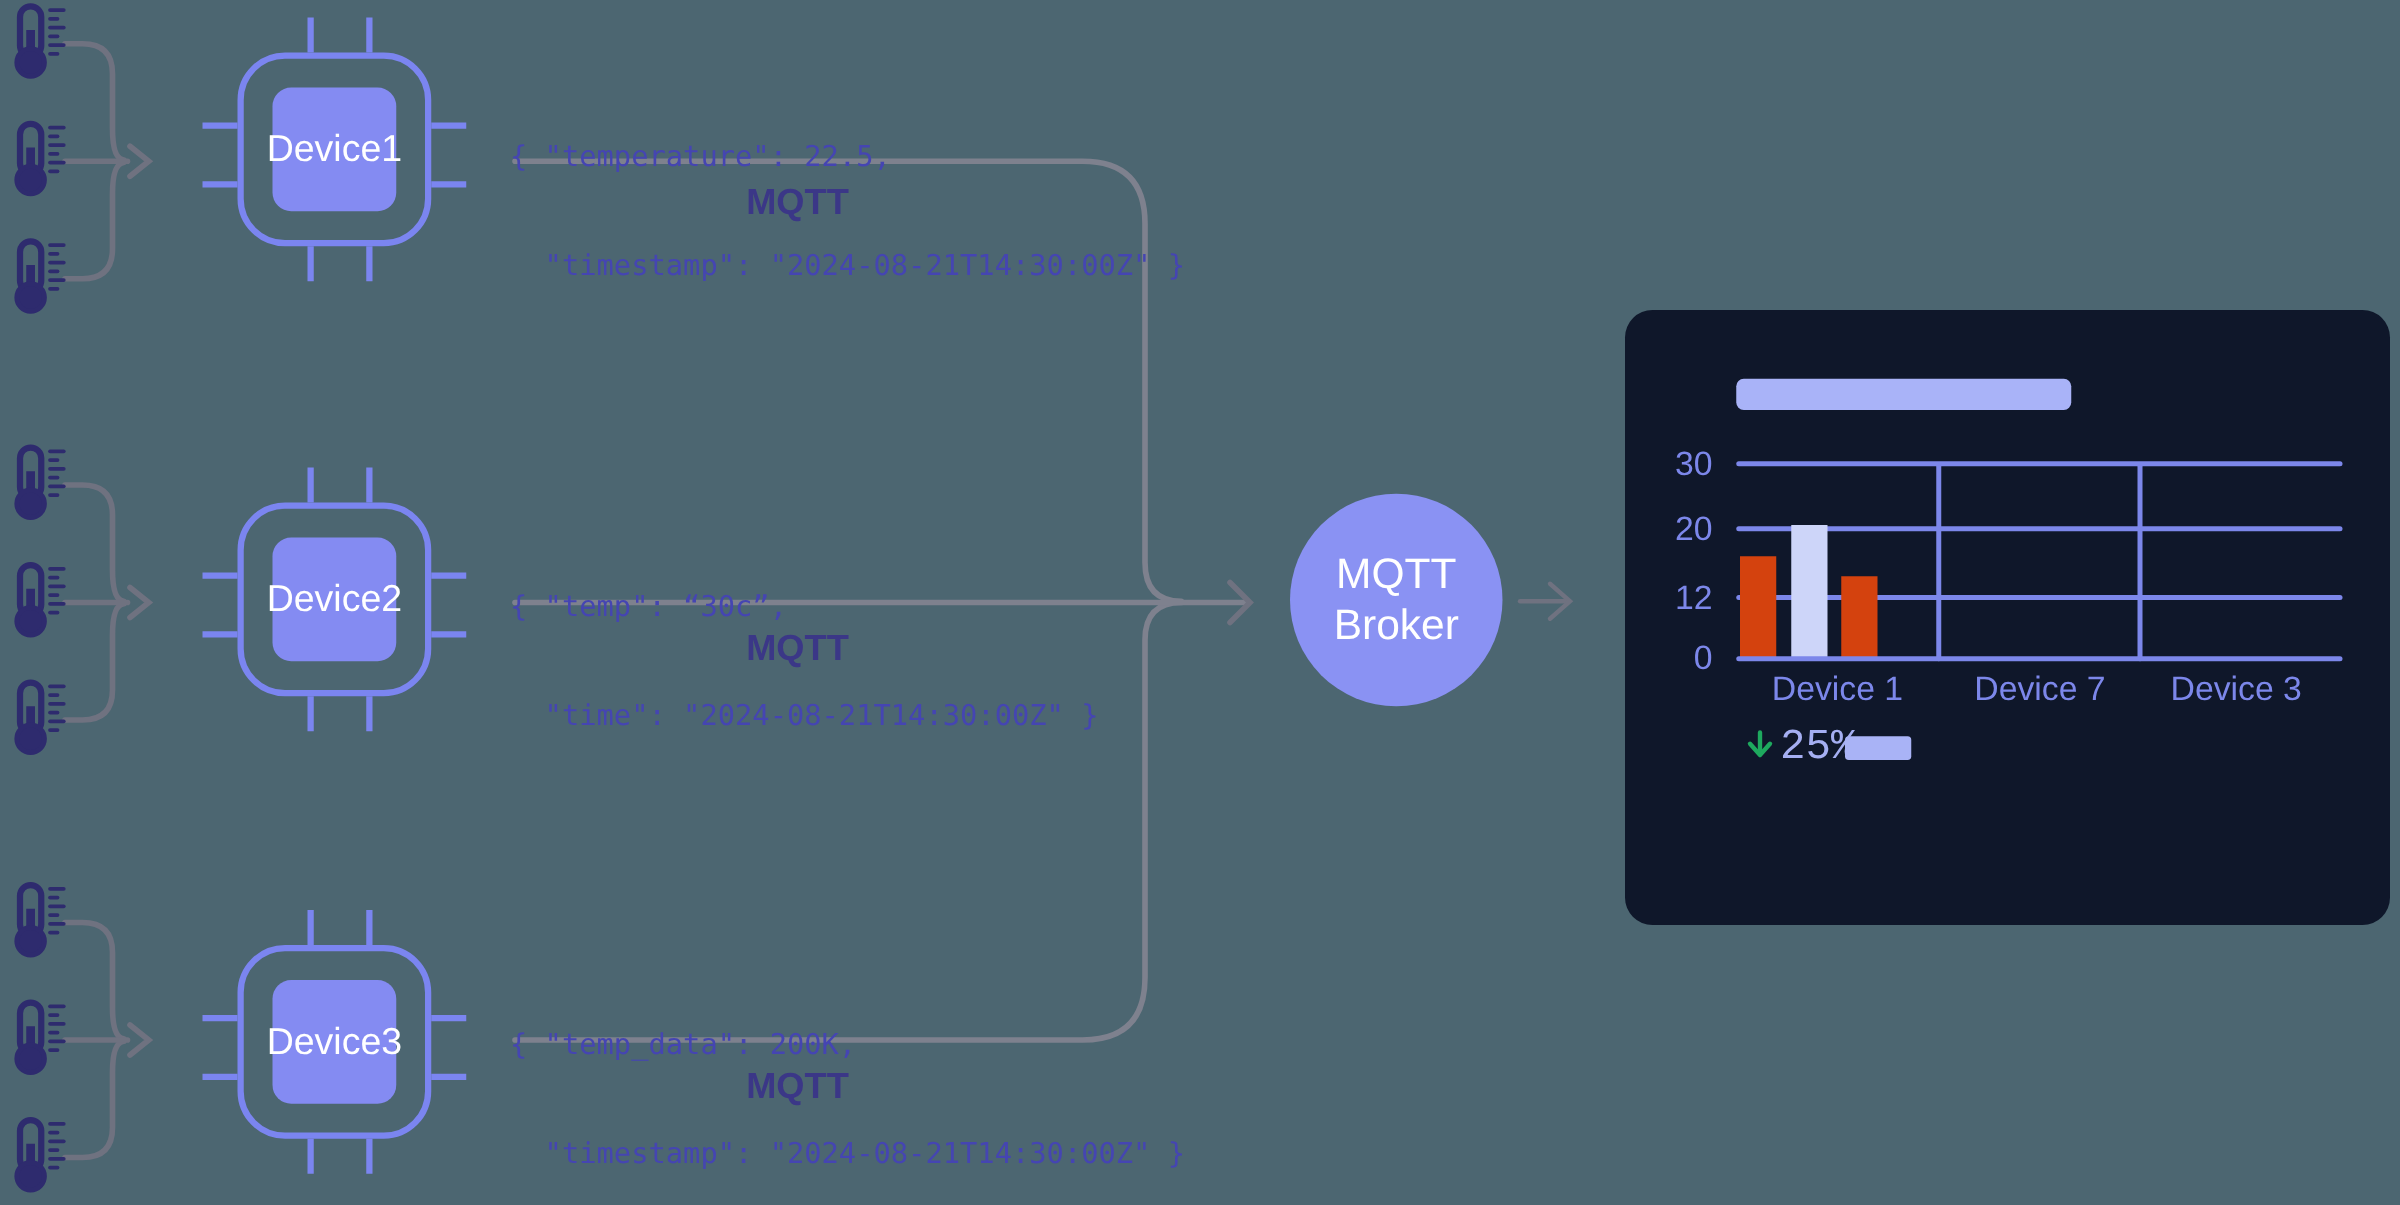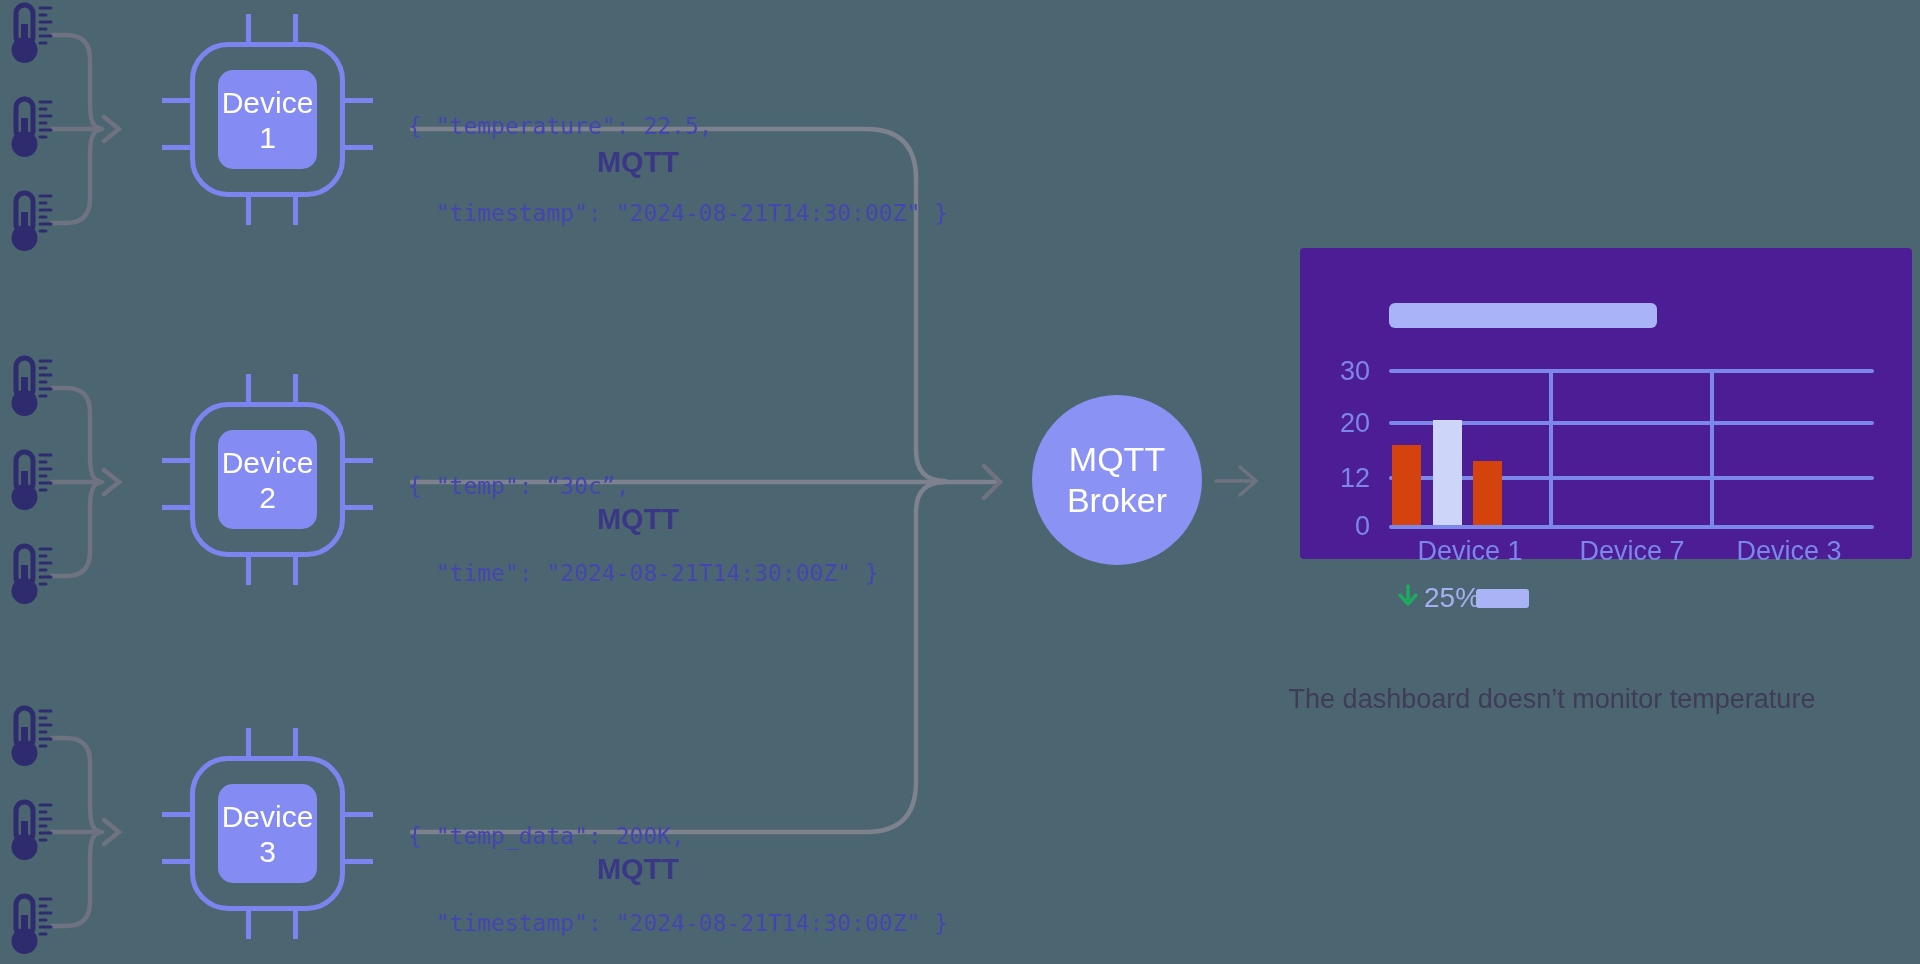--- a/index.html
+++ b/index.html
@@ -4,48 +4,48 @@
 <style>
   html,body{margin:0;padding:0;background:#4c6671;}
   .stage{position:relative;width:1920px;height:964px;background:#4c6671;overflow:hidden;
          font-family:"Liberation Sans",sans-serif;}
   .abs{position:absolute;}
   svg{display:block;}
 
   
   .chip{position:absolute;width:155px;height:155px;border:5px solid #7b85f0;border-radius:38px;box-sizing:border-box;}
   .chip-inner{position:absolute;left:23px;top:23px;width:99px;height:99px;border-radius:15px;background:#848bf2;
-              display:flex;flex-direction:column;align-items:center;justify-content:center;}
+              display:flex;flex-direction:row;align-items:center;justify-content:center;}
   .chip-inner span{display:block;color:#fff;font-size:30px;line-height:35px;text-align:center;}
   .pin{position:absolute;background:#7b85f0;}
   .pin.v{width:5px;height:28px;} .pin.h{width:28px;height:5px;}
 
   
   .json-text{position:absolute;left:408px;color:#4545b2;font-family:"DejaVu Sans Mono",monospace;
              font-size:23px;line-height:29px;white-space:pre;}
   .mqtt-label{position:absolute;left:538px;width:200px;text-align:center;color:#3b3787;
               font-size:29px;font-weight:bold;}
 
   
   .broker{position:absolute;left:1032px;top:395px;width:170px;height:170px;border-radius:50%;background:#8a92f3;
           display:flex;flex-direction:column;align-items:center;justify-content:center;}
   .broker span{display:block;color:#fff;font-size:34px;line-height:41px;text-align:center;}
 
   
-  .card{position:absolute;left:1300px;top:248px;width:612px;height:311px;border-radius:4px;background:#4c1d95;}
+  .card{position:absolute;left:1300px;top:248px;width:612px;height:492px;border-radius:22px;background:#0f172a;}
   .titlebar{position:absolute;left:89px;top:55px;width:268px;height:25px;border-radius:6px;background:#a9b3f8;}
   .grid-h{position:absolute;left:89px;width:485px;height:4px;background:#7c87ea;border-radius:2px;}
   .grid-v{position:absolute;width:4px;background:#7c87ea;top:123px;height:158px;border-radius:2px;}
   .ytick{position:absolute;left:24px;width:46px;height:32px;line-height:32px;text-align:right;
          color:#7c87ea;font-size:27px;}
   .xtick{position:absolute;top:288px;width:162px;height:30px;line-height:30px;text-align:center;
          color:#7c87ea;font-size:27px;}
   #bars-layer{position:absolute;left:89px;top:123px;width:485px;height:157px;}
   .bar{position:absolute;bottom:0;width:29px;}
-  .stat-value{position:absolute;left:124px;top:333px;color:#a5aff2;font-size:28px;line-height:34px;}
+  .stat-value{position:absolute;left:124px;top:333px;color:#a5aff2;font-size:34px;line-height:34px;font-family:Liberation Mono, monospace;}
   .stat-pill{position:absolute;left:176px;top:341px;width:53px;height:19px;border-radius:3px;background:#a9b3f6;}
 
   
   .caption{position:absolute;left:1272px;top:683px;width:560px;text-align:center;color:#3f3c59;
            font-size:27px;line-height:32.5px;}
   .caption .mono{font-family:"DejaVu Sans Mono",monospace;font-size:25px;}
 </style>
 </head>
 <body>
 
@@ -322,16 +322,15 @@
       <g stroke="#1ea95e" stroke-width="3.5" fill="none" stroke-linecap="round" stroke-linejoin="round">
         <line x1="12" y1="3" x2="12" y2="20"></line>
           <polyline points="4,12 12,21 20,12"></polyline>
       </g>
     </svg>
     <div class="stat-value">25%</div>
     <div class="stat-pill"></div>
   </div>
 
   <div class="caption">
-    <div>The dashboard doesn’t monitor temperature</div>
   </div>
 
 </div>
 
 </body></html>

